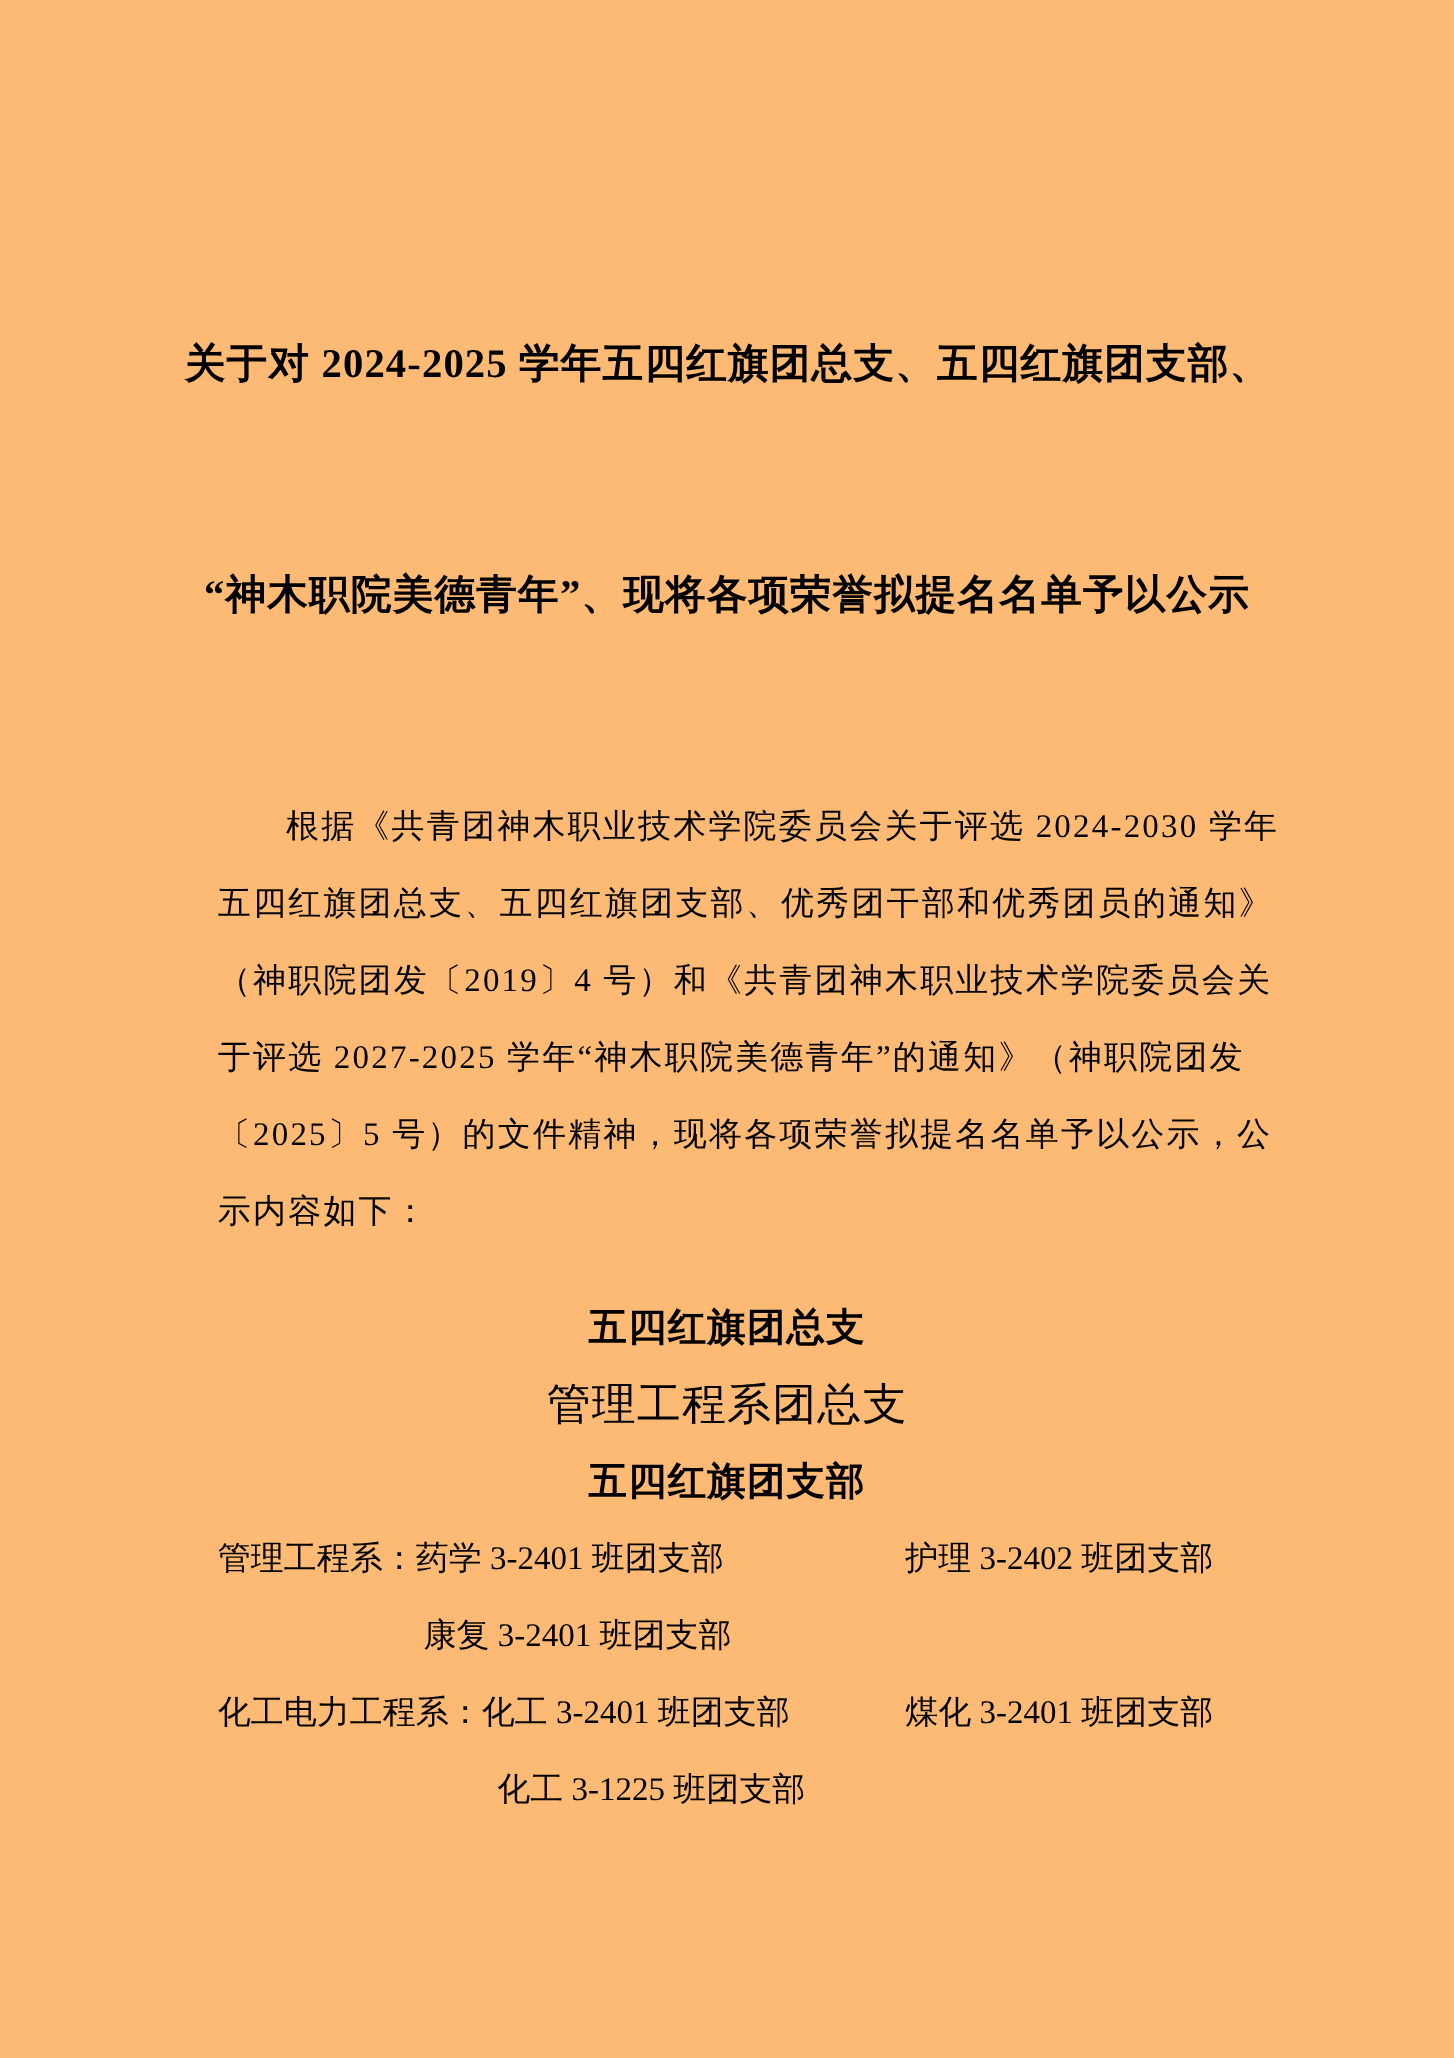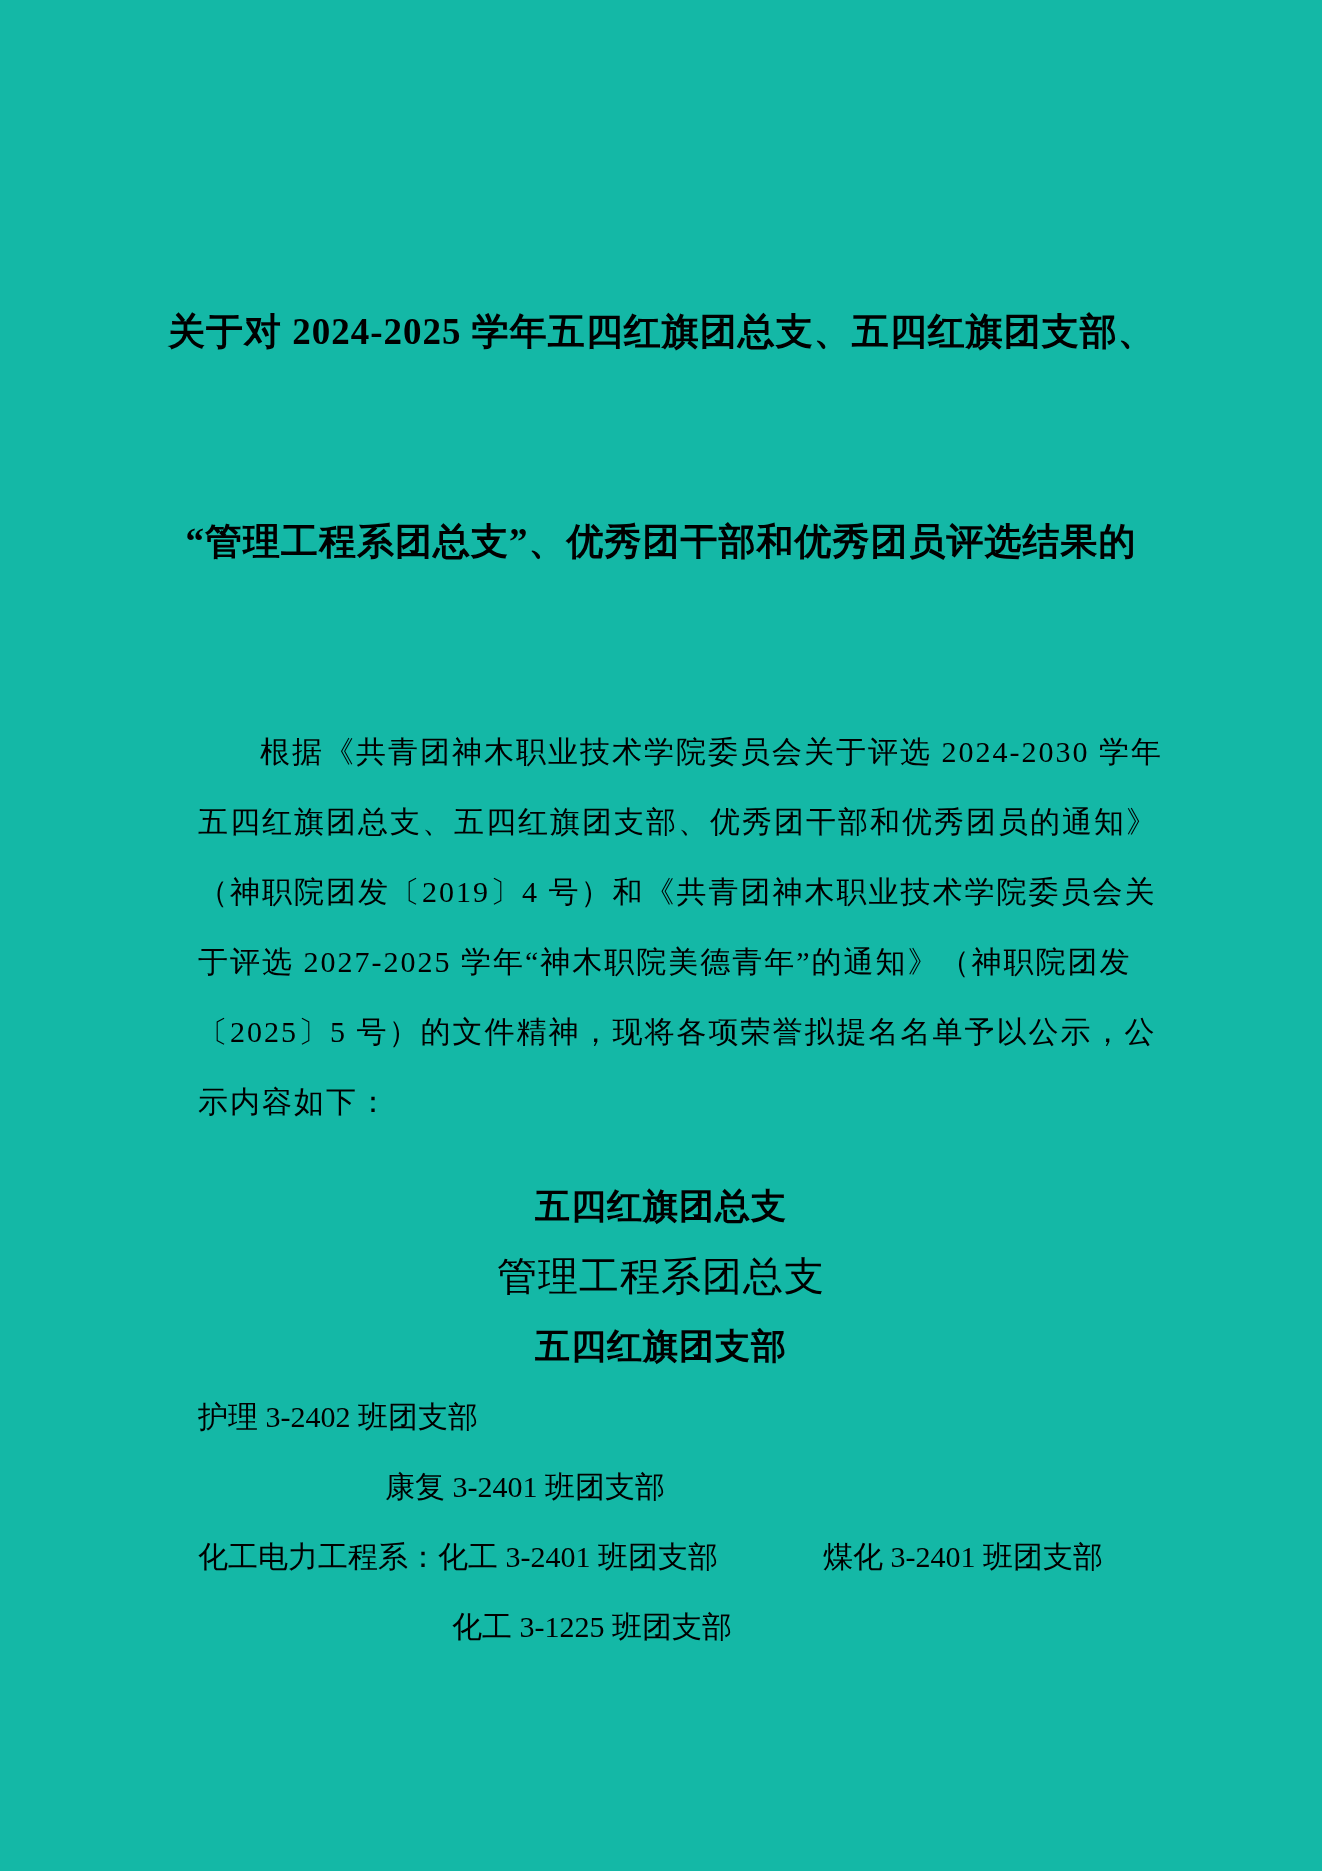--- a/index.html
+++ b/index.html
@@ -7,21 +7,21 @@
     width: 1322px; height: 1871px;
     color: #000000;
     font-family: "Liberation Serif", "DejavVu Serif", serif;
     font-family: "Liberation Serif", "DejaVu Serif", serif;
   }
   .page {
     box-sizing: border-box;
     width: 1322px; height: 1871px;
     padding: 157px 198px 0 198px;
     overflow: hidden;
-    background: #14b8a6;
+    background: #fdba74;
   }
   
   .doc-title {
     margin: 0 -30px;
     text-align: center;
     font-weight: bold;
     font-size: 37px;
     line-height: 70px;
     letter-spacing: 1px;
     white-space: pre;
@@ -65,40 +65,40 @@
   .indent-6 { padding-left: 187px; }
   .indent-8 { padding-left: 254px; }
 </style>
 </head>
 <body>
 
 <div class="page">
 
   <div class="doc-title">
     <div class="title-line">关于对 2024-2025 学年五四红旗团总支、五四红旗团支部、</div>
-    <div class="title-line">“管理工程系团总支”、优秀团干部和优秀团员评选结果的</div>
+    <div class="title-line">“神木职院美德青年”、现将各项荣誉拟提名名单予以公示</div>
   </div>
 
   <div class="intro">
     <div class="line">根据《共青团神木职业技术学院委员会关于评选 2024-2030 学年</div>
     <div class="line">五四红旗团总支、五四红旗团支部、优秀团干部和优秀团员的通知》</div>
     <div class="line">（神职院团发〔2019〕4 号）和《共青团神木职业技术学院委员会关</div>
     <div class="line">于评选 2027-2025 学年“神木职院美德青年”的通知》（神职院团发</div>
     <div class="line">〔2025〕5 号）的文件精神，现将各项荣誉拟提名名单予以公示，公</div>
     <div class="line">示内容如下：</div>
   </div>
 
   <div>
     <div class="section-heading heading-gap">五四红旗团总支</div>
     <div class="section-sub">管理工程系团总支</div>
   </div>
 
   <div>
     <div class="section-heading">五四红旗团支部</div>
     <div class="rows">
-        <div class="list-row"><span class="cell cell-right">护理 3-2402 班团支部</span></div>
+        <div class="list-row"><span class="cell cell-left indent-0">管理工程系：药学 3-2401 班团支部</span><span class="cell cell-right">护理 3-2402 班团支部</span></div>
         <div class="list-row"><span class="cell cell-left indent-6">康复 3-2401 班团支部</span><span class="cell cell-right"></span></div>
         <div class="list-row"><span class="cell cell-left indent-0">化工电力工程系：化工 3-2401 班团支部</span><span class="cell cell-right">煤化 3-2401 班团支部</span></div>
         <div class="list-row"><span class="cell cell-left indent-8">化工 3-1225 班团支部</span><span class="cell cell-right"></span></div>
       </div>
   </div>
 
 </div>
 
 </body></html>

